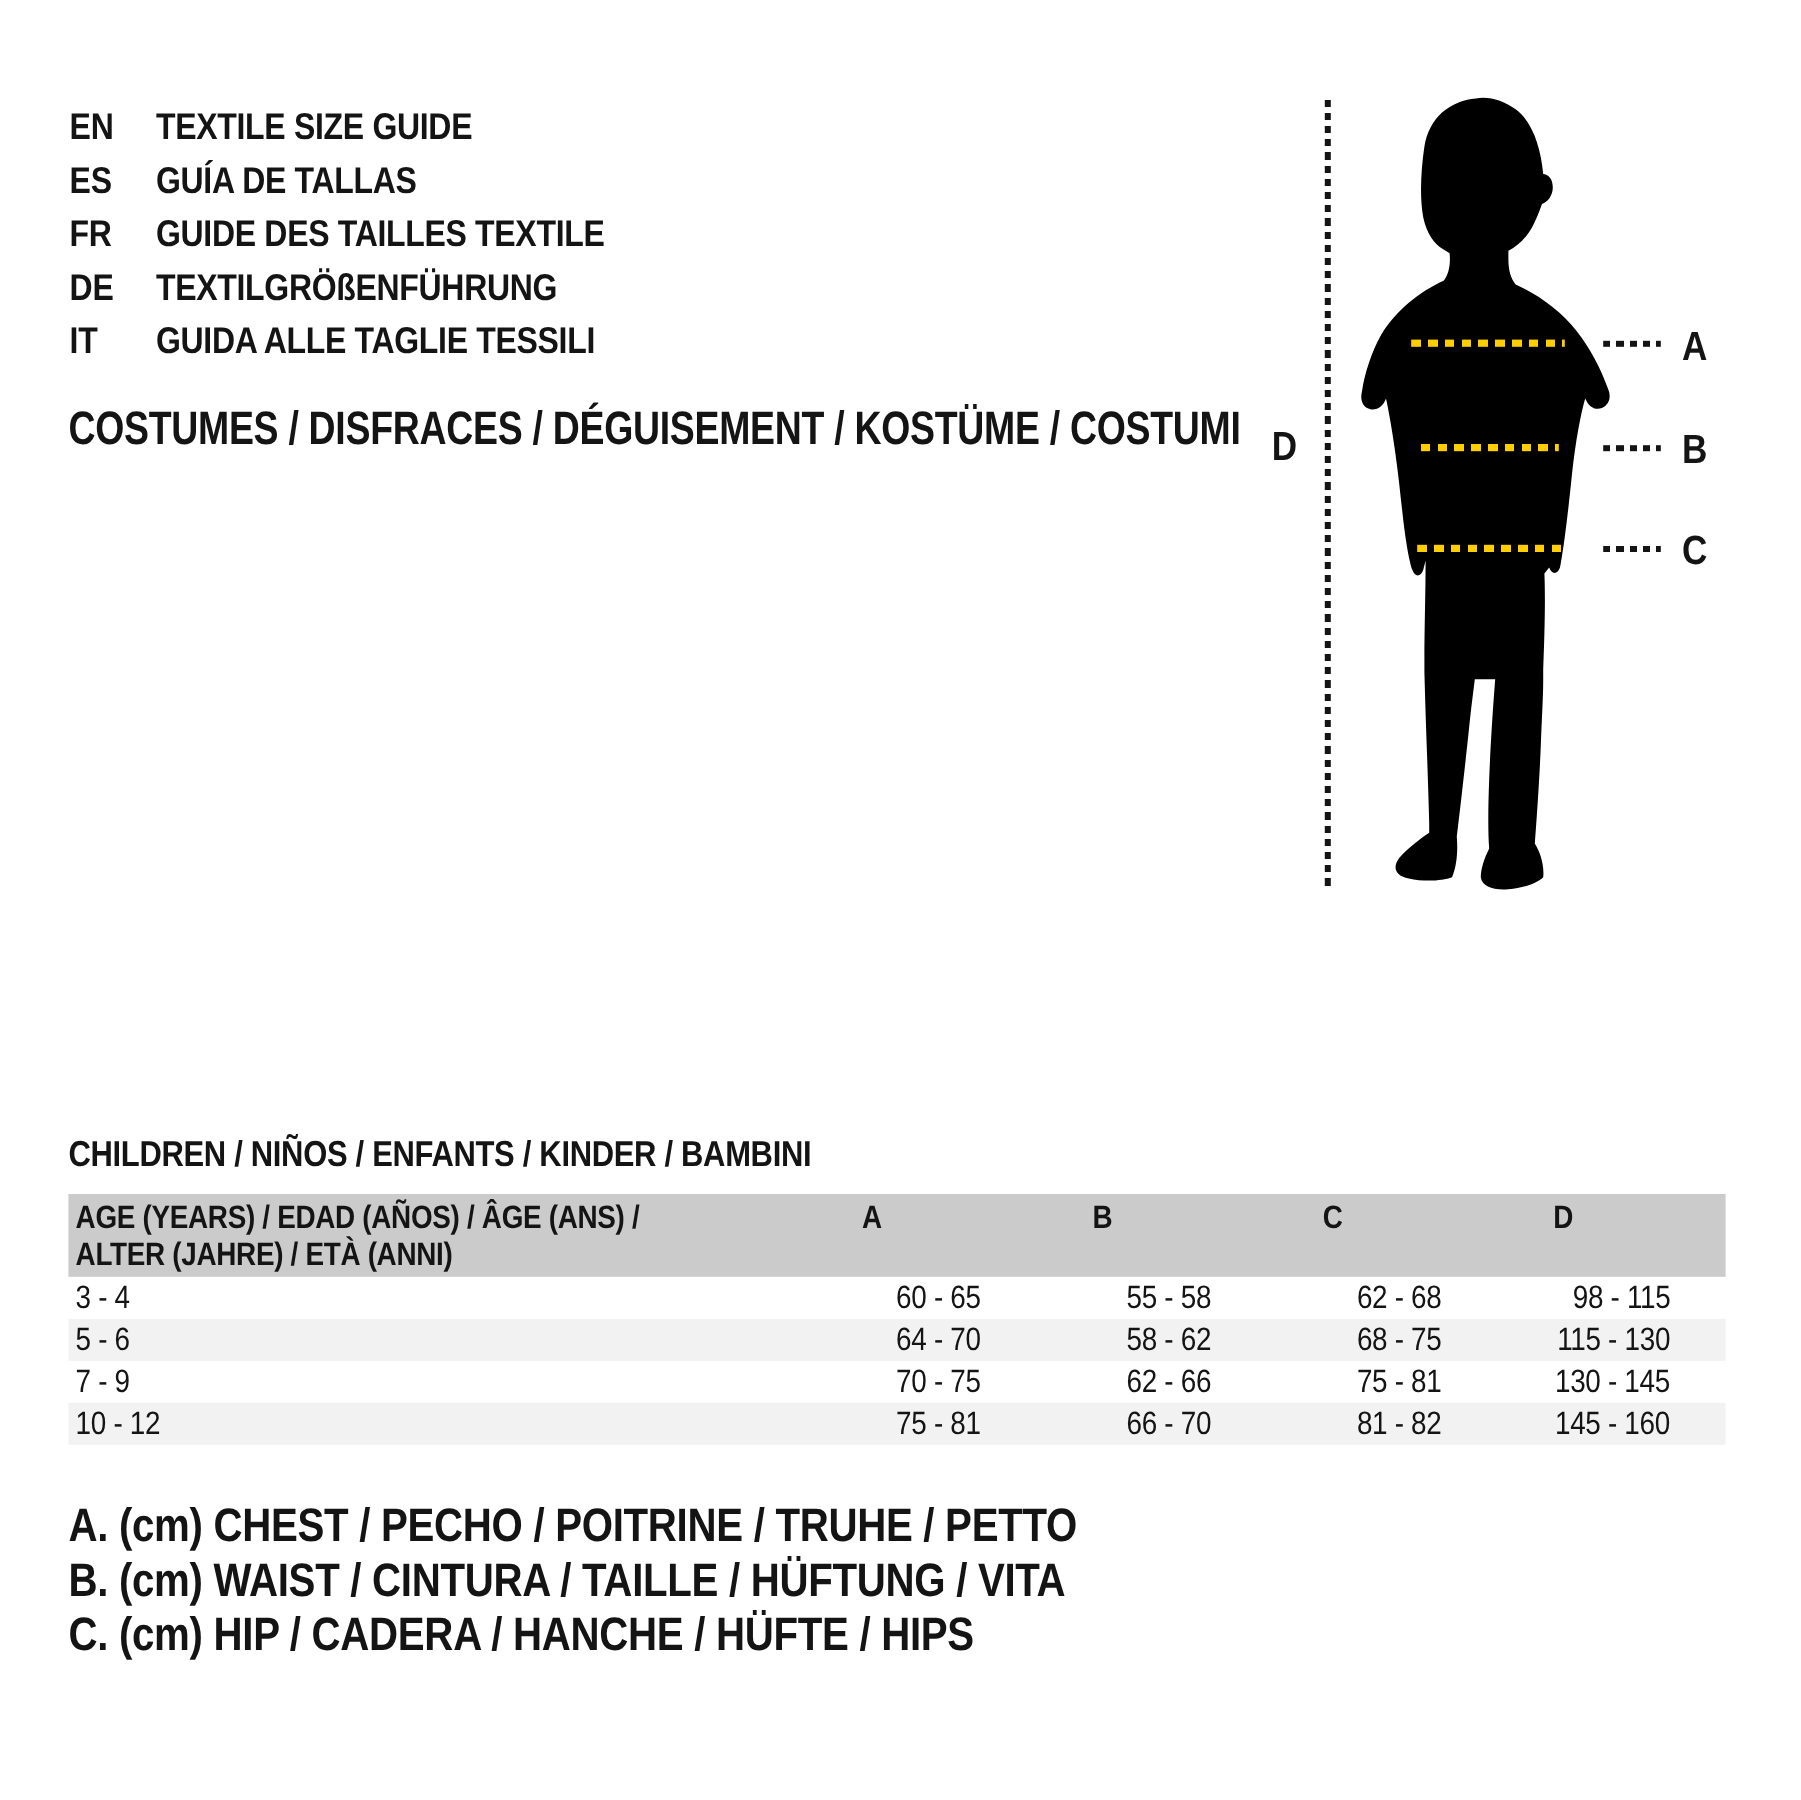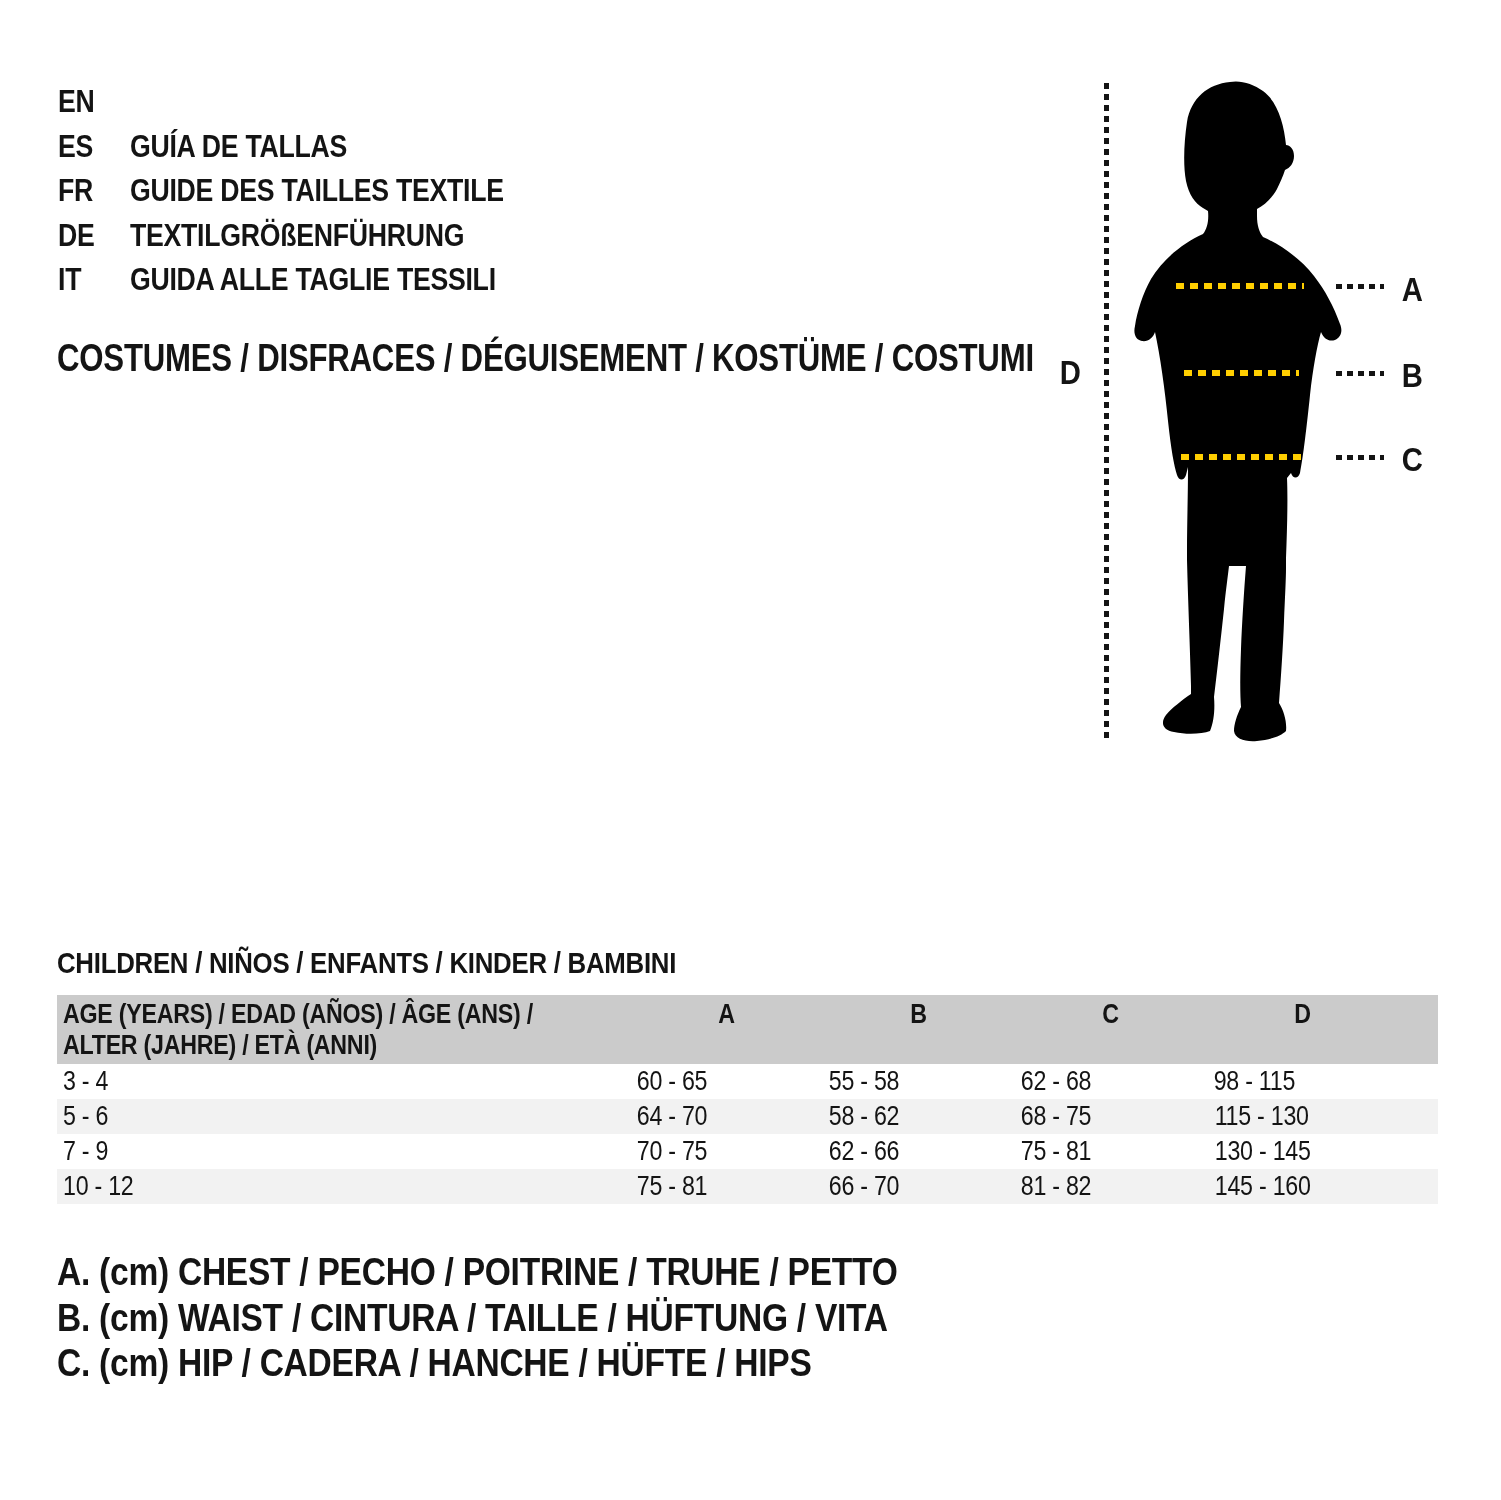--- a/index.html
+++ b/index.html
@@ -6,21 +6,21 @@
   body{
     width:1501px;height:1500px;position:relative;background:#ffffff;
     font-family:"Liberation Sans","DejaVu Sans",sans-serif;color:#141414;
     overflow:hidden;
   }
   .cx{display:inline-block;transform:scaleX(.86);transform-origin:0 50%;white-space:nowrap;letter-spacing:-.3px;}
   .cxc{display:inline-block;transform:scaleX(.86);transform-origin:50% 50%;white-space:nowrap;letter-spacing:-.3px;}
 
   
   .lang-block{position:absolute;left:58px;top:84px;}
-  .lang-row{display:flex;height:44.5px;font-size:31px;font-weight:600;}
+  .lang-row{display:flex;height:44.5px;align-items:center;font-size:31px;font-weight:600;}
   .lang-code{width:72px;flex:0 0 72px;}
   
   .category-line{position:absolute;left:57px;top:336px;font-size:39px;font-weight:800;}
   .category-line .cx{transform:scaleX(.8);}
 
   
   .vdash{position:absolute;left:1104px;top:83px;width:5px;height:657px;
     background:repeating-linear-gradient(180deg,#141414 0 6px,transparent 6px 11px);}
   .silhouette{position:absolute;left:1133px;top:80px;width:212px;height:662px;}
   .meas-yellow{position:absolute;height:6px;
@@ -42,31 +42,32 @@
   
   .table-title{position:absolute;left:57px;top:946px;font-size:30px;font-weight:700;}
   .size-table{position:absolute;left:57px;top:995px;width:1381px;font-size:27px;}
   .t-grid{display:grid;grid-template-columns:574px 192px 192px 192px 192px 39px;}
   .t-head{background:#CBCBCB;height:69px;align-items:start;font-weight:600;}
   .t-head .age-cell{padding:4px 0 0 6px;line-height:31px;}
   .t-head .col-letter{text-align:center;padding-top:4px;line-height:31px;}
   .t-row{height:35px;align-items:center;font-weight:500;}
   .t-row:nth-child(odd){background:#F2F2F2;}
   .t-row .age-cell{padding-left:6px;}
-  .t-row .num-cell{text-align:left;}
+  .t-row .num-cell{text-align:right;}
 
   
   .legend{position:absolute;left:57px;top:1249px;font-size:39px;font-weight:600;line-height:45.5px;}
 </style>
 </head>
 <body>
 
 <div class="lang-block">
   <div class="lang-row">
     <span class="lang-code"><span class="cx">EN</span></span>
+    <span><span class="cx">TEXTILE SIZE GUIDE</span></span>
   </div>
   <div class="lang-row">
     <span class="lang-code"><span class="cx">ES</span></span>
     <span><span class="cx">GUÍA DE TALLAS</span></span>
   </div>
   <div class="lang-row">
     <span class="lang-code"><span class="cx">FR</span></span>
     <span><span class="cx">GUIDE DES TAILLES TEXTILE</span></span>
   </div>
   <div class="lang-row">

